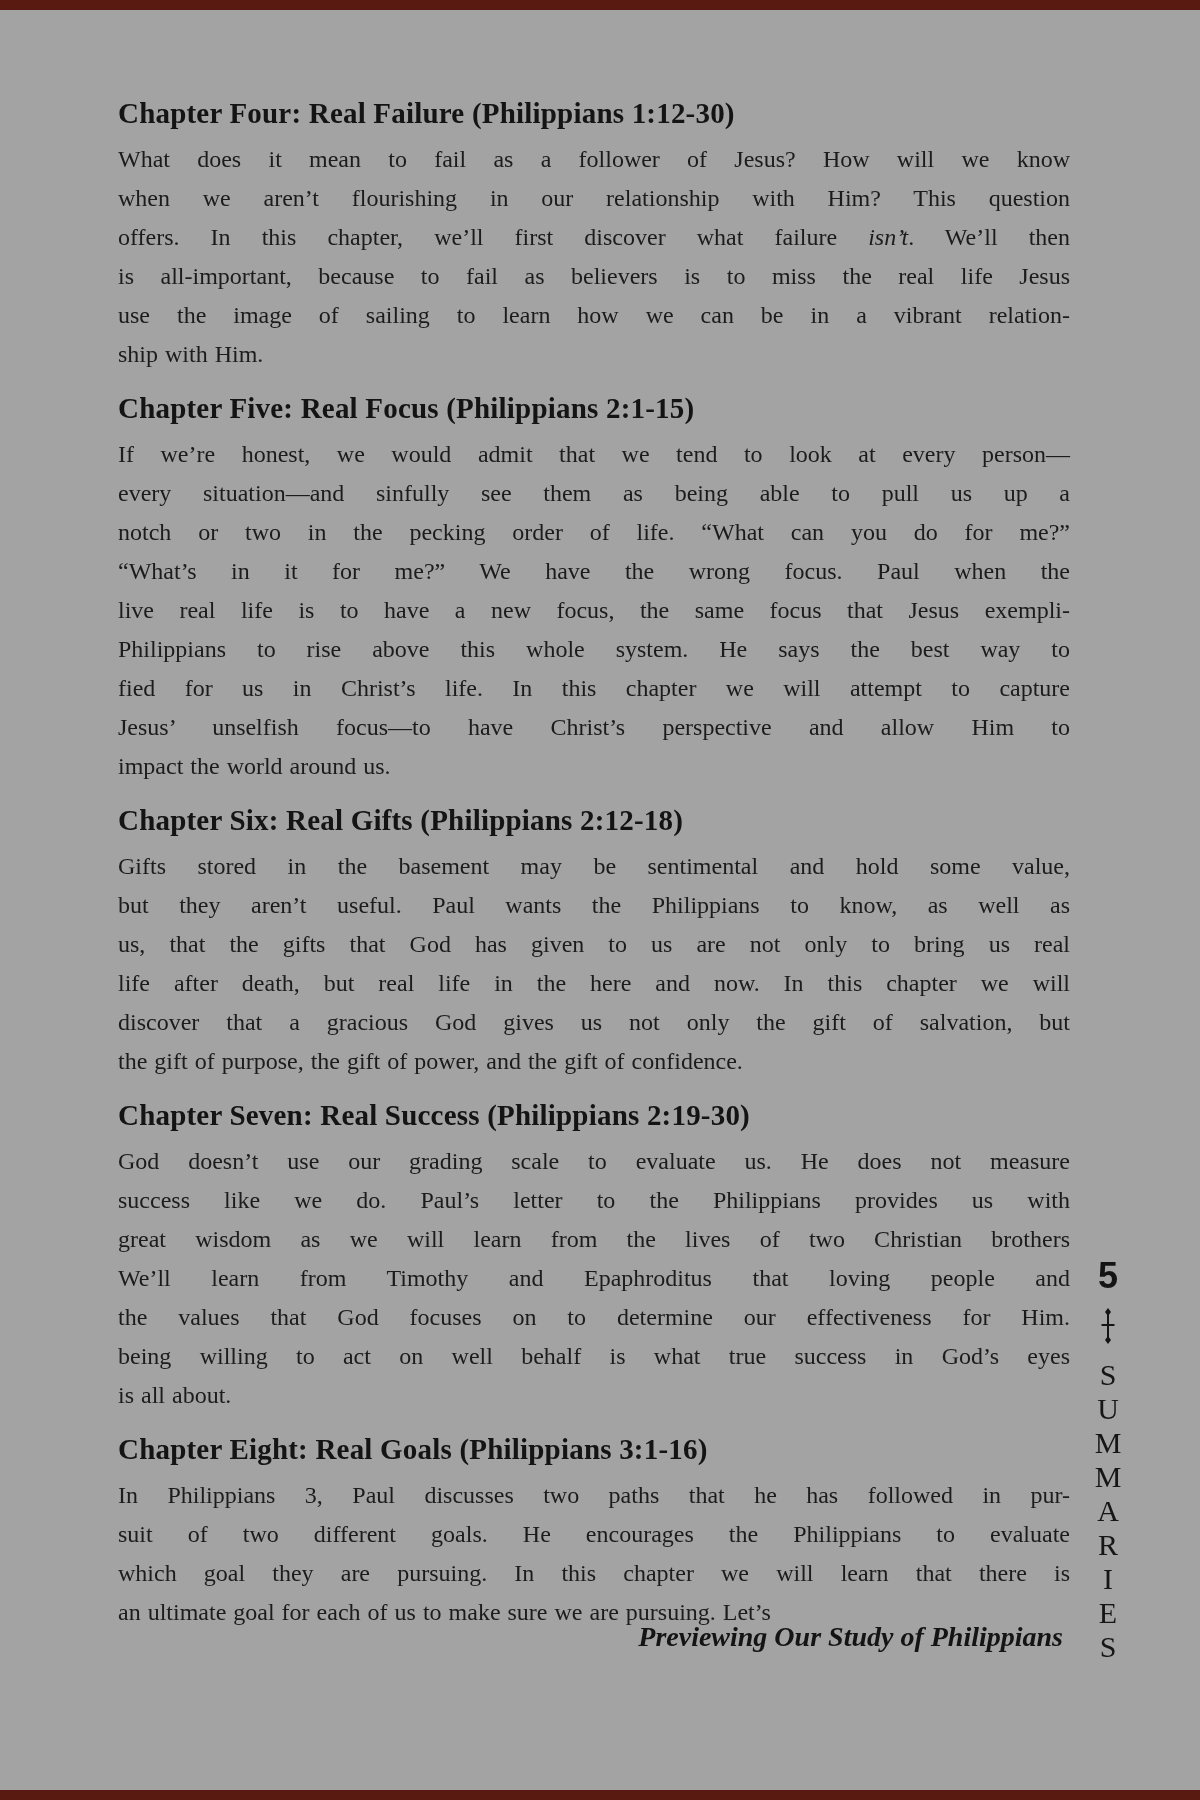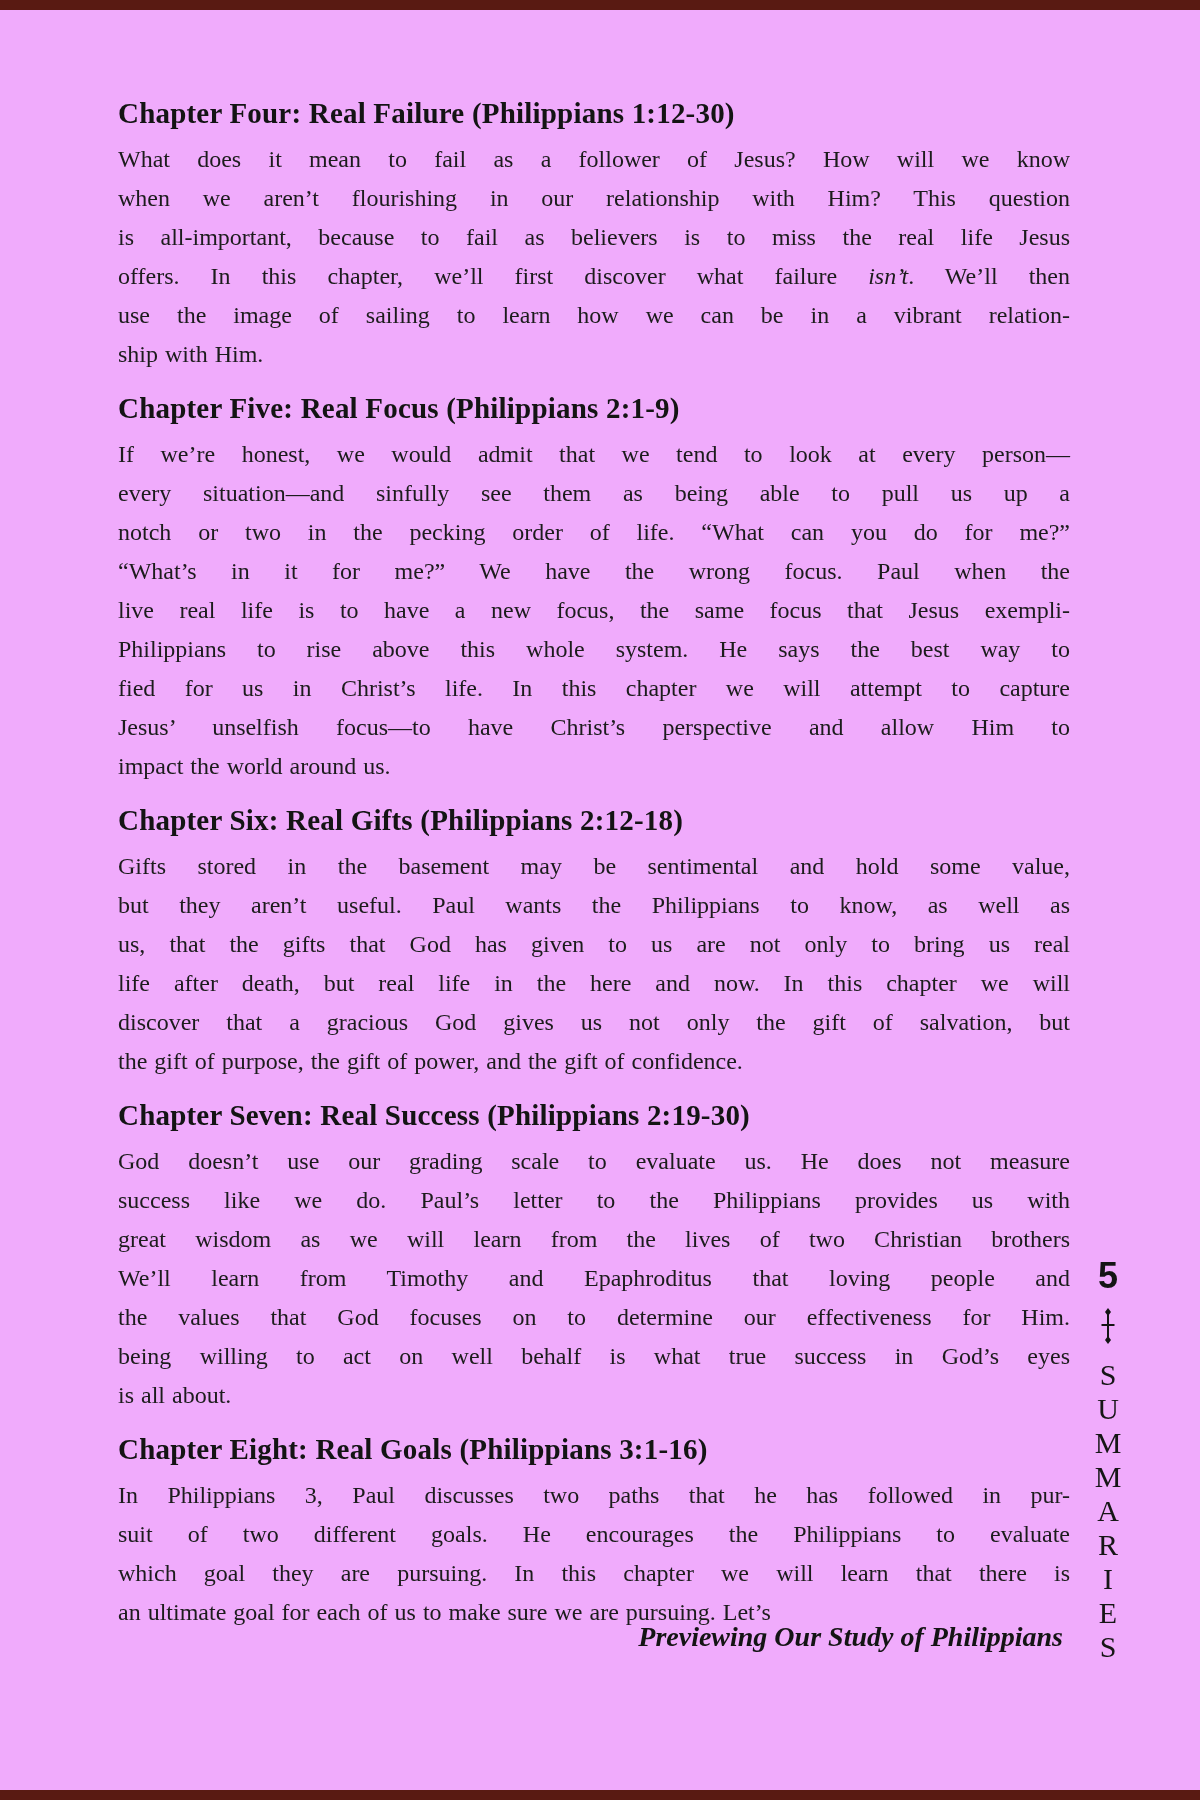--- a/index.html
+++ b/index.html
@@ -1,19 +1,19 @@
 <!DOCTYPE html>
 <html><head>
 <meta charset="utf-8">
 <style>
   html,body{margin:0;padding:0;background:#ffffff;}
   .page{
     position:relative;
     width:1200px;height:1800px;
-    background:#f0abfc;
+    background:#a3a3a3;
     overflow:hidden;
     font-family:"Liberation Serif", serif;
     color:#1f1f1f;
   }
   .edge-bar{
     position:absolute;left:0;width:1200px;height:10px;background:#591a12;
   }
   .edge-bar.top{top:0;}
   .edge-bar.bottom{bottom:0;}
   .content{
@@ -61,27 +61,27 @@
 
 <div class="page">
 
   <div class="edge-bar top" style="background: rgb(89, 26, 18);"></div>
 
   <main class="content">
       <section class="chapter-section">
         <h2 class="chapter-heading">Chapter Four: Real Failure (Philippians 1:12-30)</h2>
         <div class="line">What does it mean to fail as a follower of Jesus? How will we know</div>
         <div class="line">when we aren’t flourishing in our relationship with Him? This question</div>
+        <div class="line">offers. In this chapter, we’ll first discover what failure <i>isn’t</i>. We’ll then</div>
         <div class="line">is all-important, because to fail as believers is to miss the real life Jesus</div>
-        <div class="line">offers. In this chapter, we’ll first discover what failure <i>isn’t</i>. We’ll then</div>
         <div class="line">use the image of sailing to learn how we can be in a vibrant relation-</div>
         <div class="line last">ship with Him.</div>
       </section>
       <section class="chapter-section">
-        <h2 class="chapter-heading">Chapter Five: Real Focus (Philippians 2:1-9)</h2>
+        <h2 class="chapter-heading">Chapter Five: Real Focus (Philippians 2:1-15)</h2>
         <div class="line">If we’re honest, we would admit that we tend to look at every person—</div>
         <div class="line">every situation—and sinfully see them as being able to pull us up a</div>
         <div class="line">notch or two in the pecking order of life. “What can you do for me?”</div>
         <div class="line">“What’s in it for me?” We have the wrong focus. Paul when the</div>
         <div class="line">live real life is to have a new focus, the same focus that Jesus exempli-</div>
         <div class="line">Philippians to rise above this whole system. He says the best way to</div>
         <div class="line">fied for us in Christ’s life. In this chapter we will attempt to capture</div>
         <div class="line">Jesus’ unselfish focus—to have Christ’s perspective and allow Him to</div>
         <div class="line last">impact the world around us.</div>
       </section>

